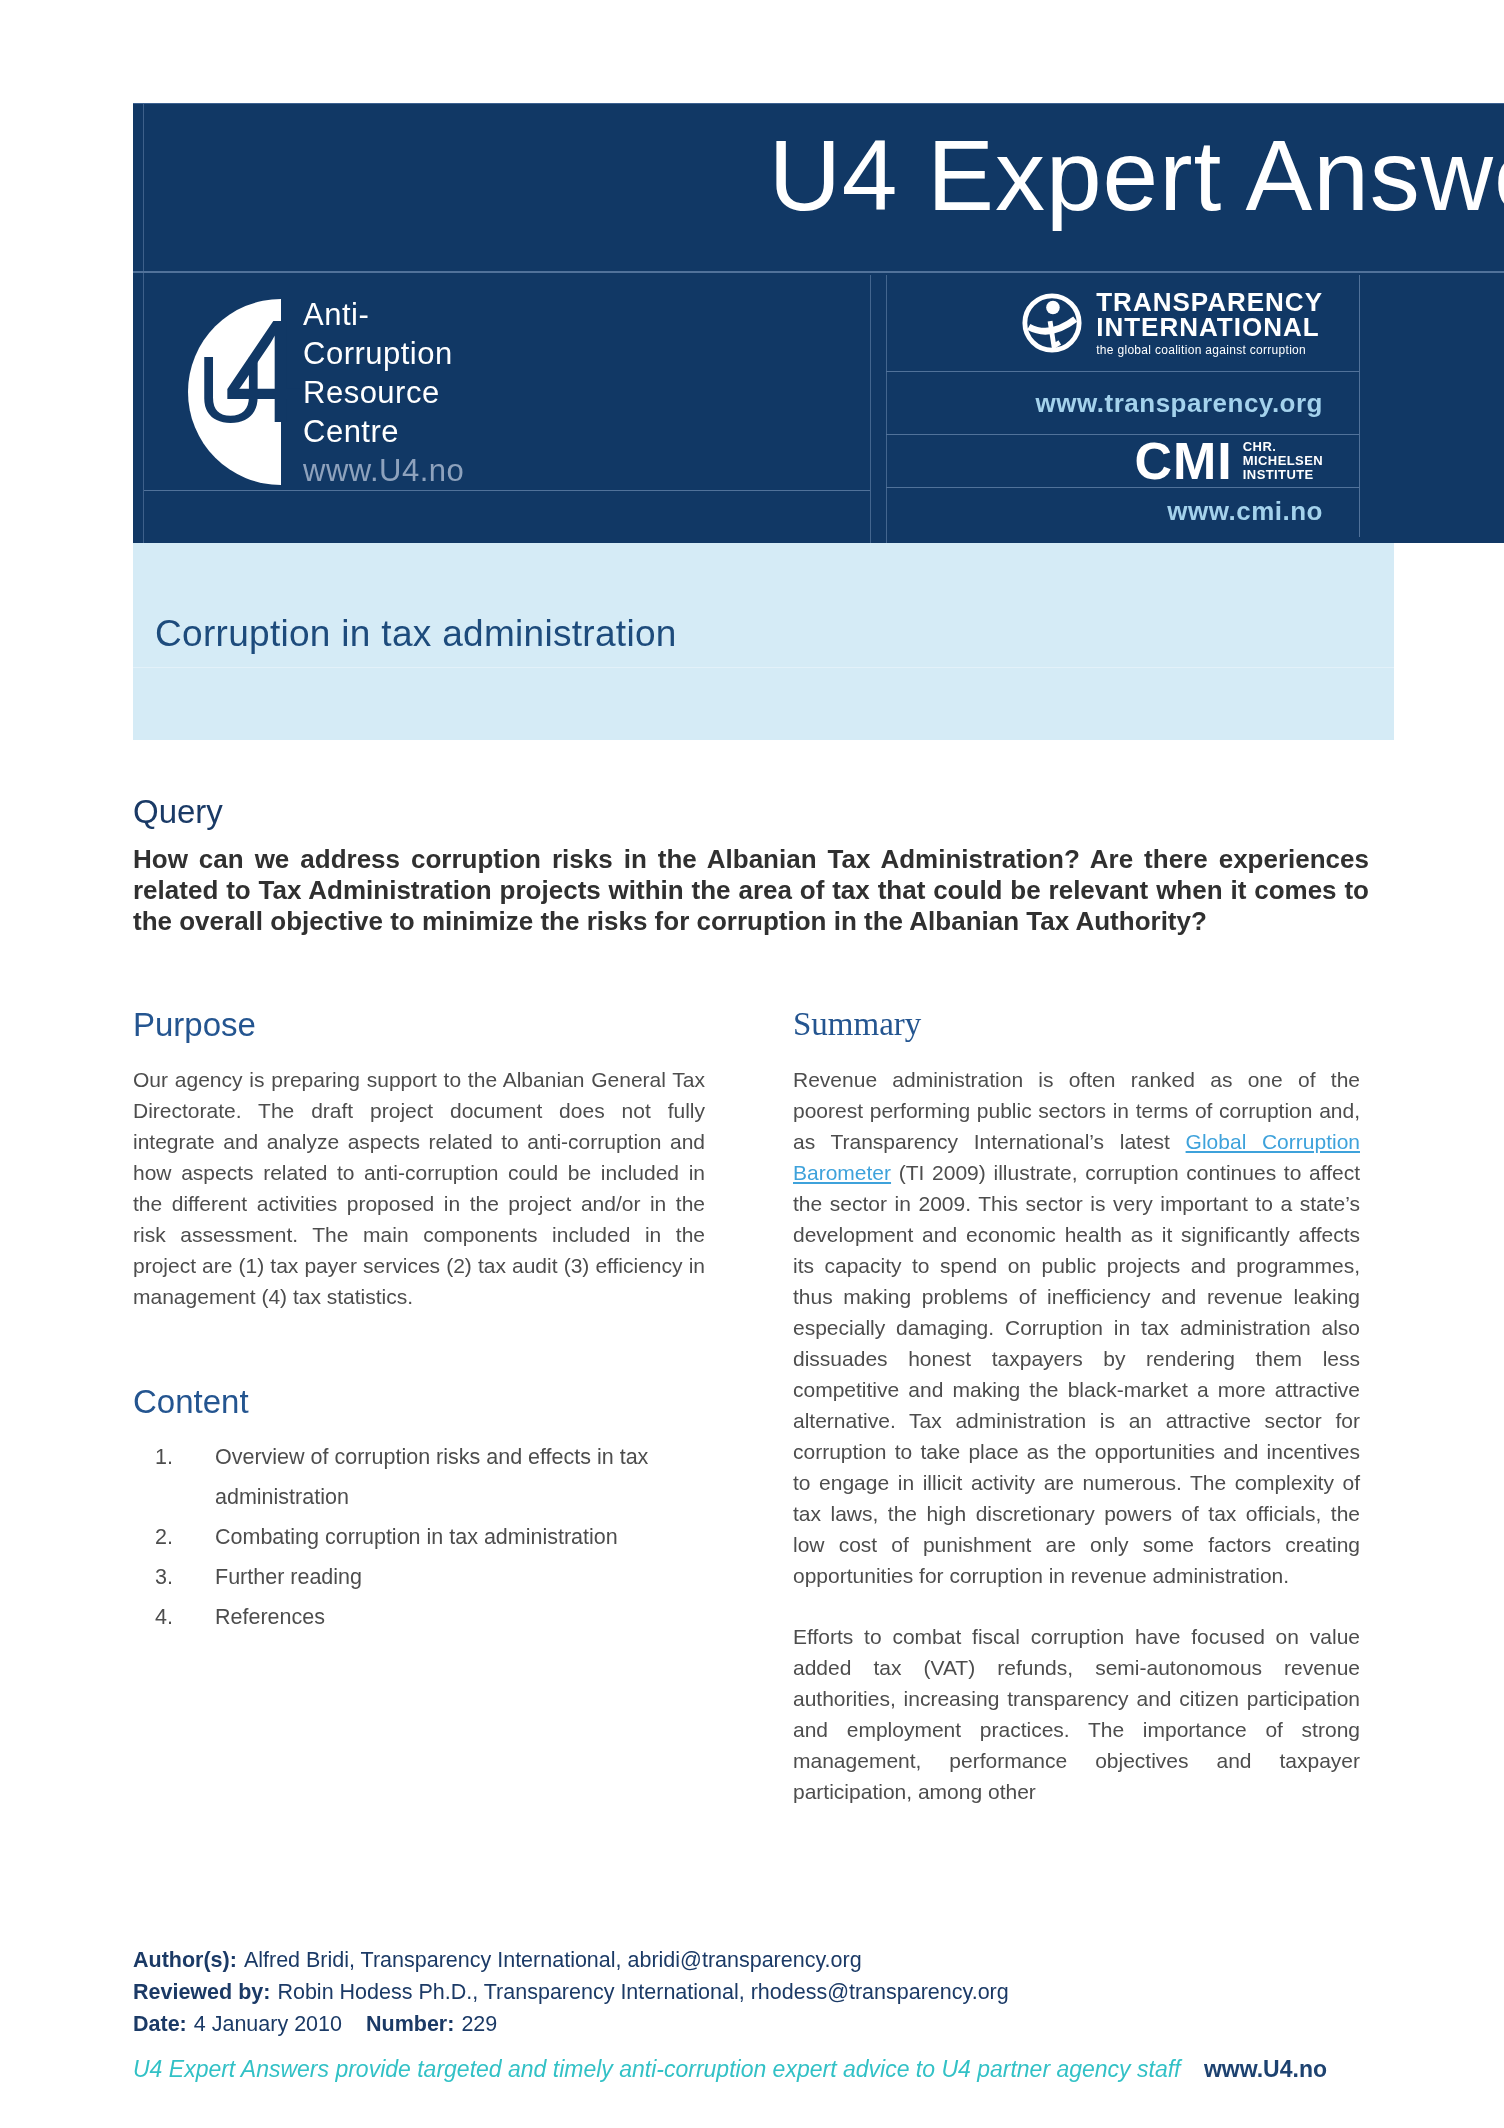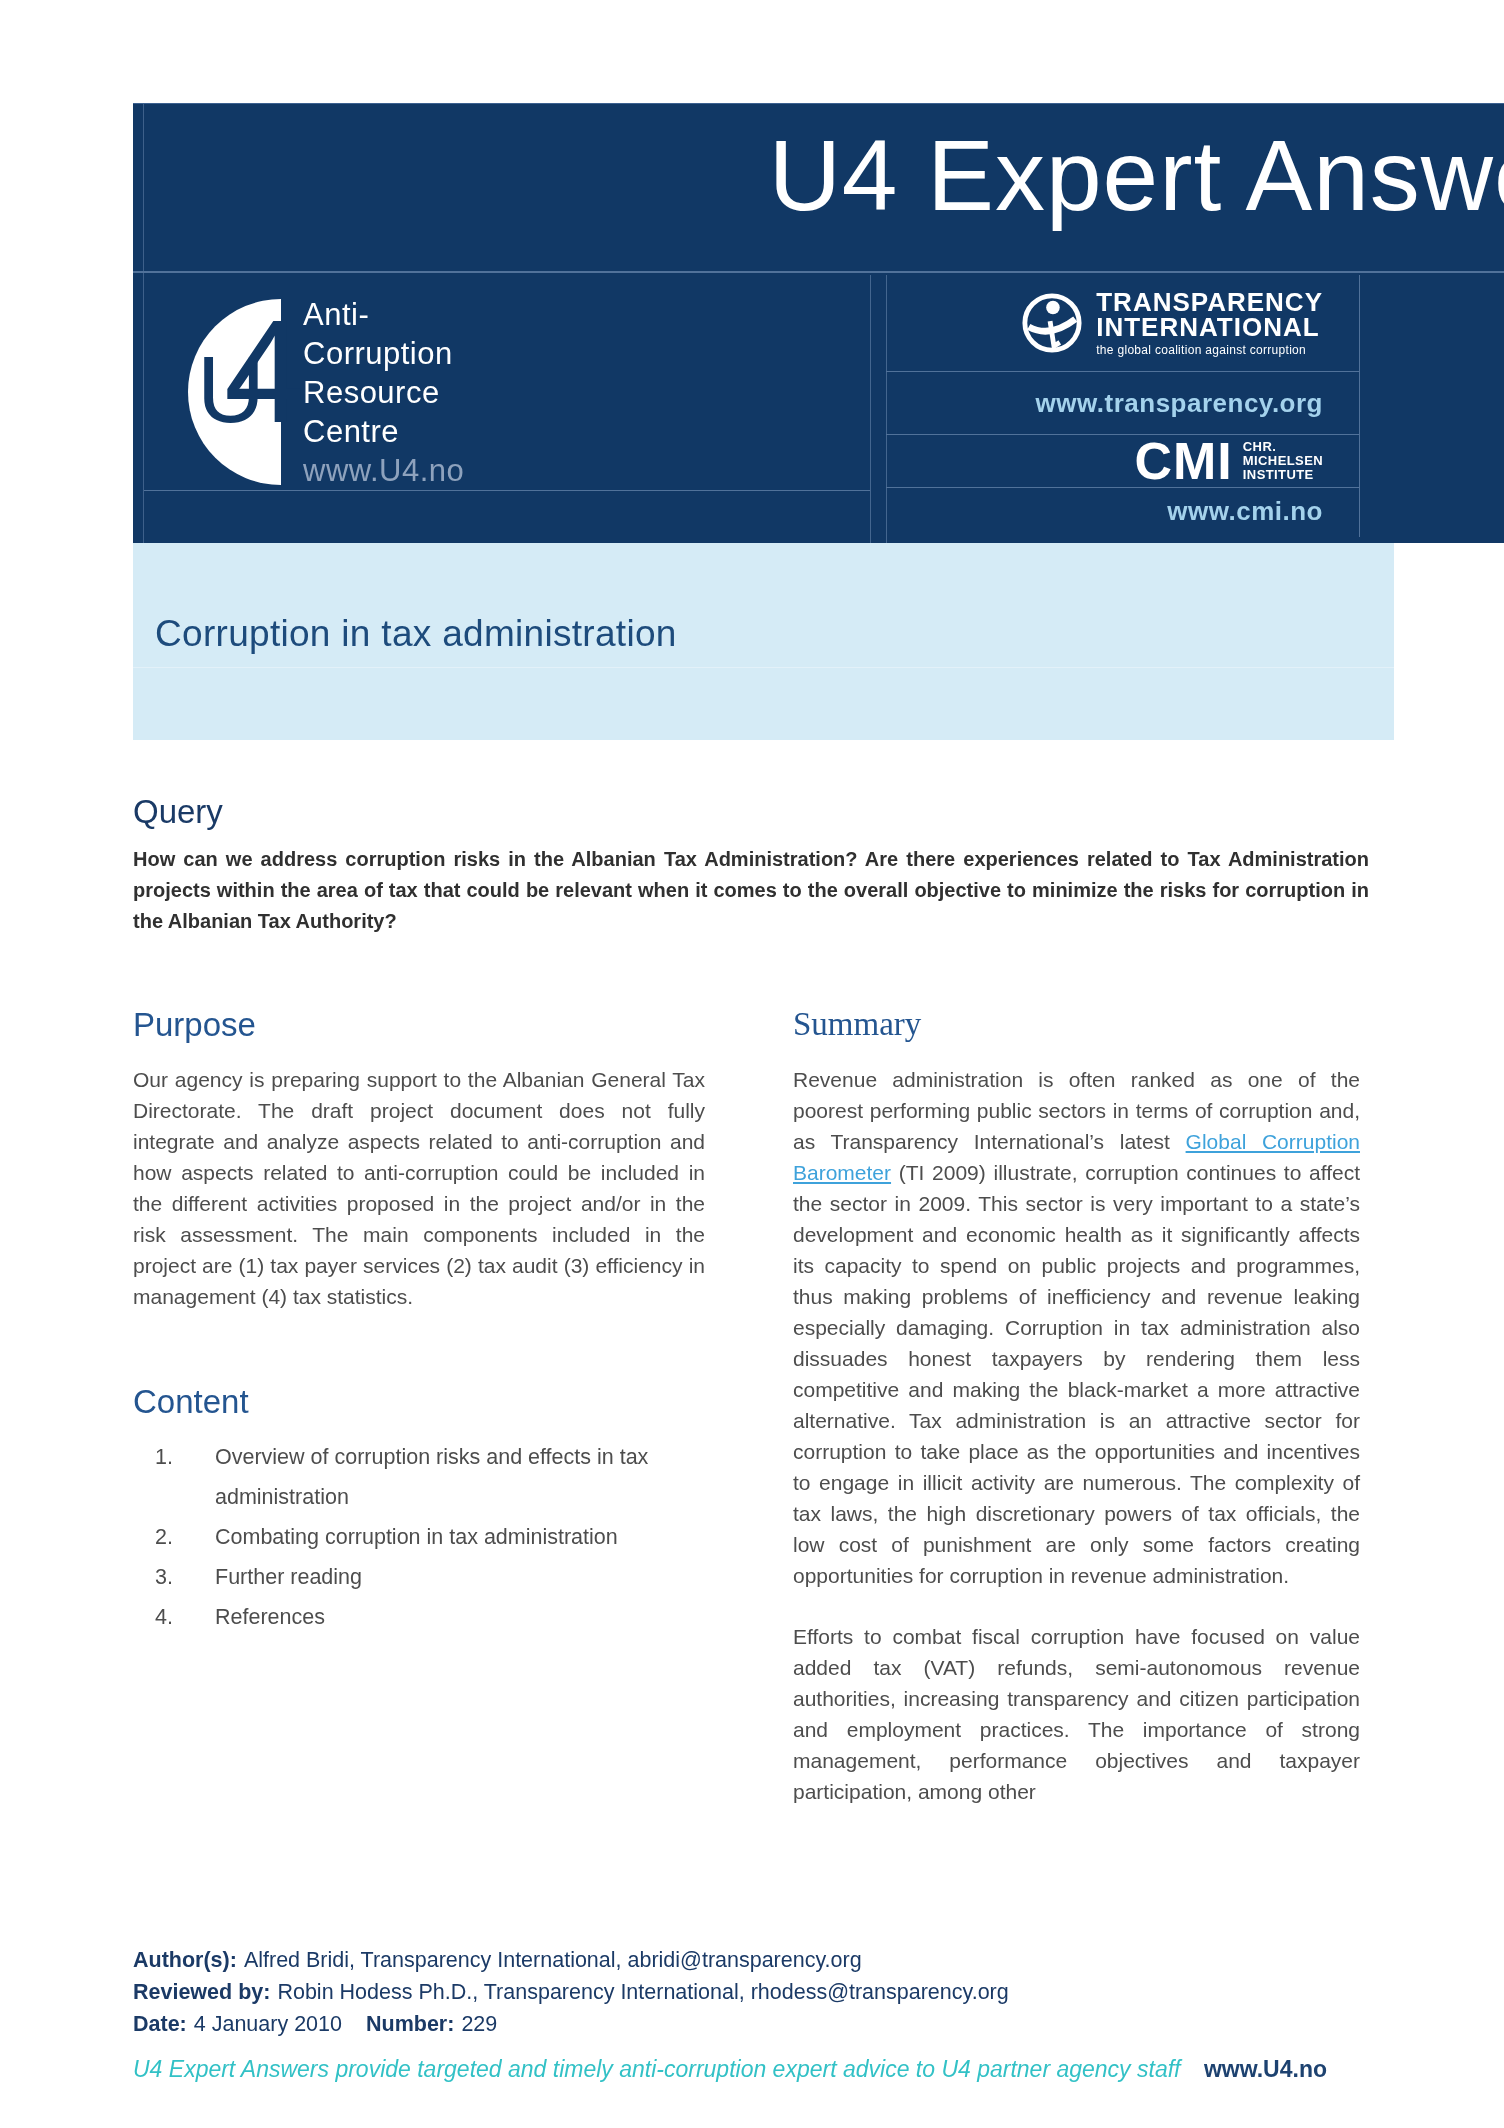--- a/index.html
+++ b/index.html
@@ -46,21 +46,21 @@
 
   
   .band { position:absolute; left:133px; top:543px; width:1261px; height:197px; background:#d5ebf6; }
   .band-inner-line { position:absolute; left:0; right:0; top:124px; height:1px; background:#e3f1f9; }
   .band-title { position:absolute; left:22px; top:70px; color:#1d4b7c; font-size:37px; letter-spacing:0.3px; }
 
   
   h2.sec { font-size:33px; font-weight:400; color:#245590; line-height:1.15; }
   .query-sec { position:absolute; left:133px; top:793px; width:1236px; }
   .query-sec h2 { color:#1a3a66; margin-bottom:13px; }
-  .query-body { font-size:20px; line-height:31px; font-weight:bold; color:#303030; text-align:justify; }
+  .query-body { font-size:26px; line-height:31px; font-weight:bold; color:#303030; text-align:justify; }
 
   .purpose-sec { position:absolute; left:133px; top:1006px; width:572px; }
   .purpose-sec h2 { margin-bottom:20px; }
   .body-text { font-size:21px; line-height:31px; color:#4d4d4d; text-align:justify; }
 
   .content-sec { position:absolute; left:133px; top:1383px; width:572px; }
   .content-sec h2 { margin-bottom:16px; }
   .toc { list-style:none; }
   .toc-item { display:flex; font-size:21.5px; line-height:40px; color:#4d4d4d; }
   .toc-num { width:82px; padding-left:22px; flex:0 0 82px; }

